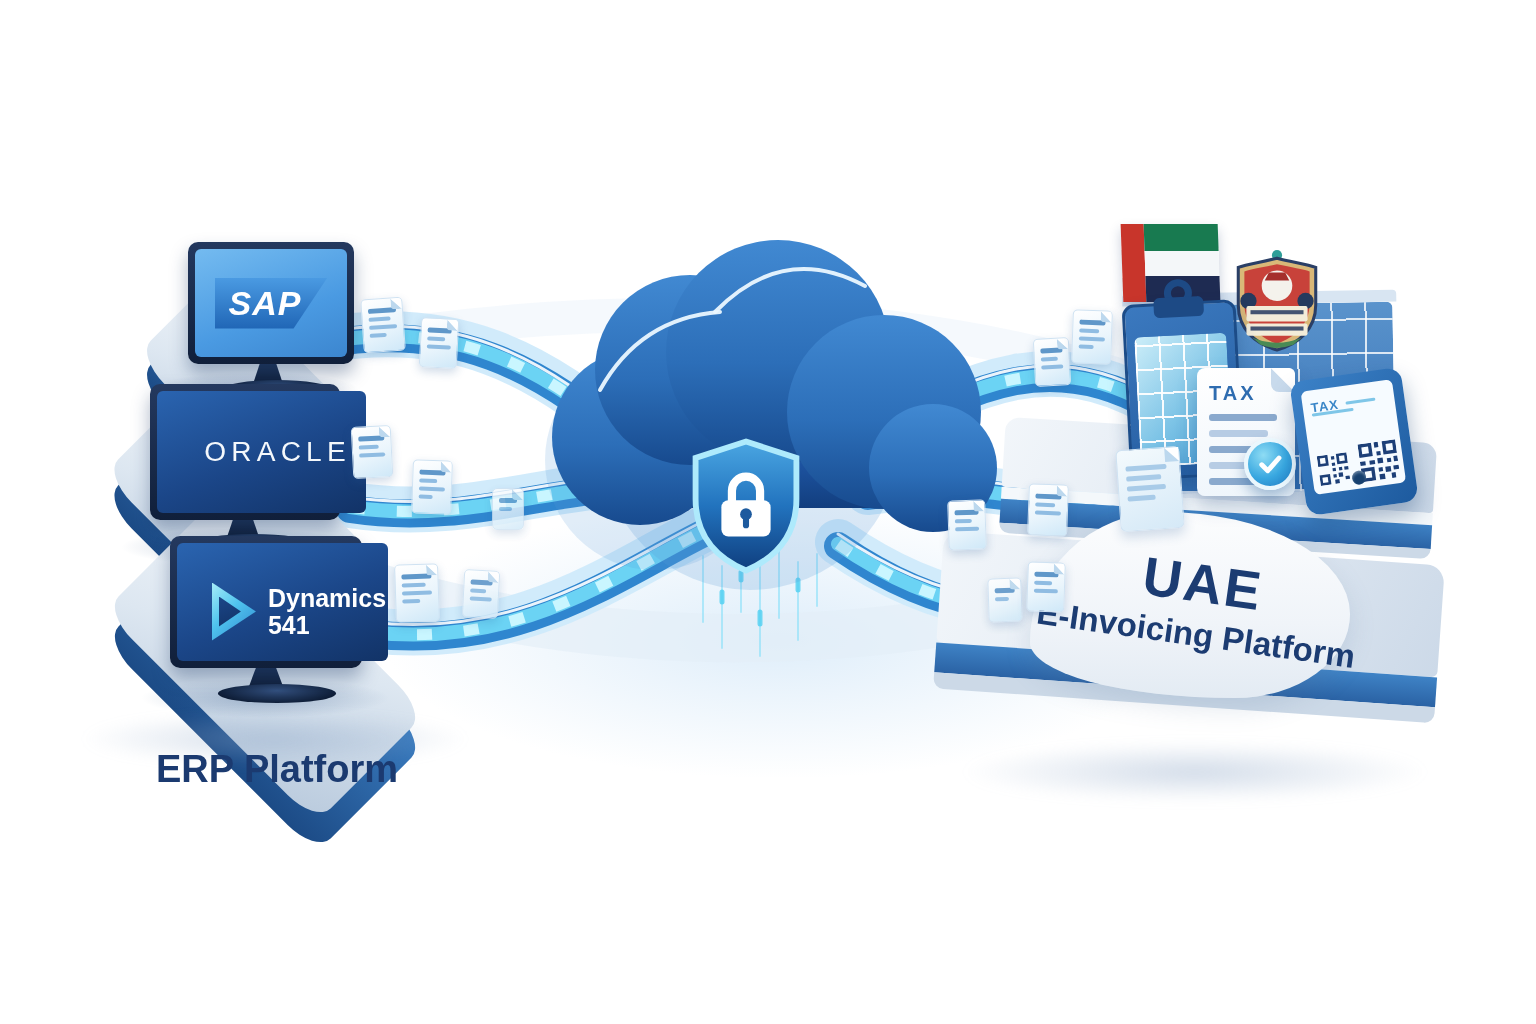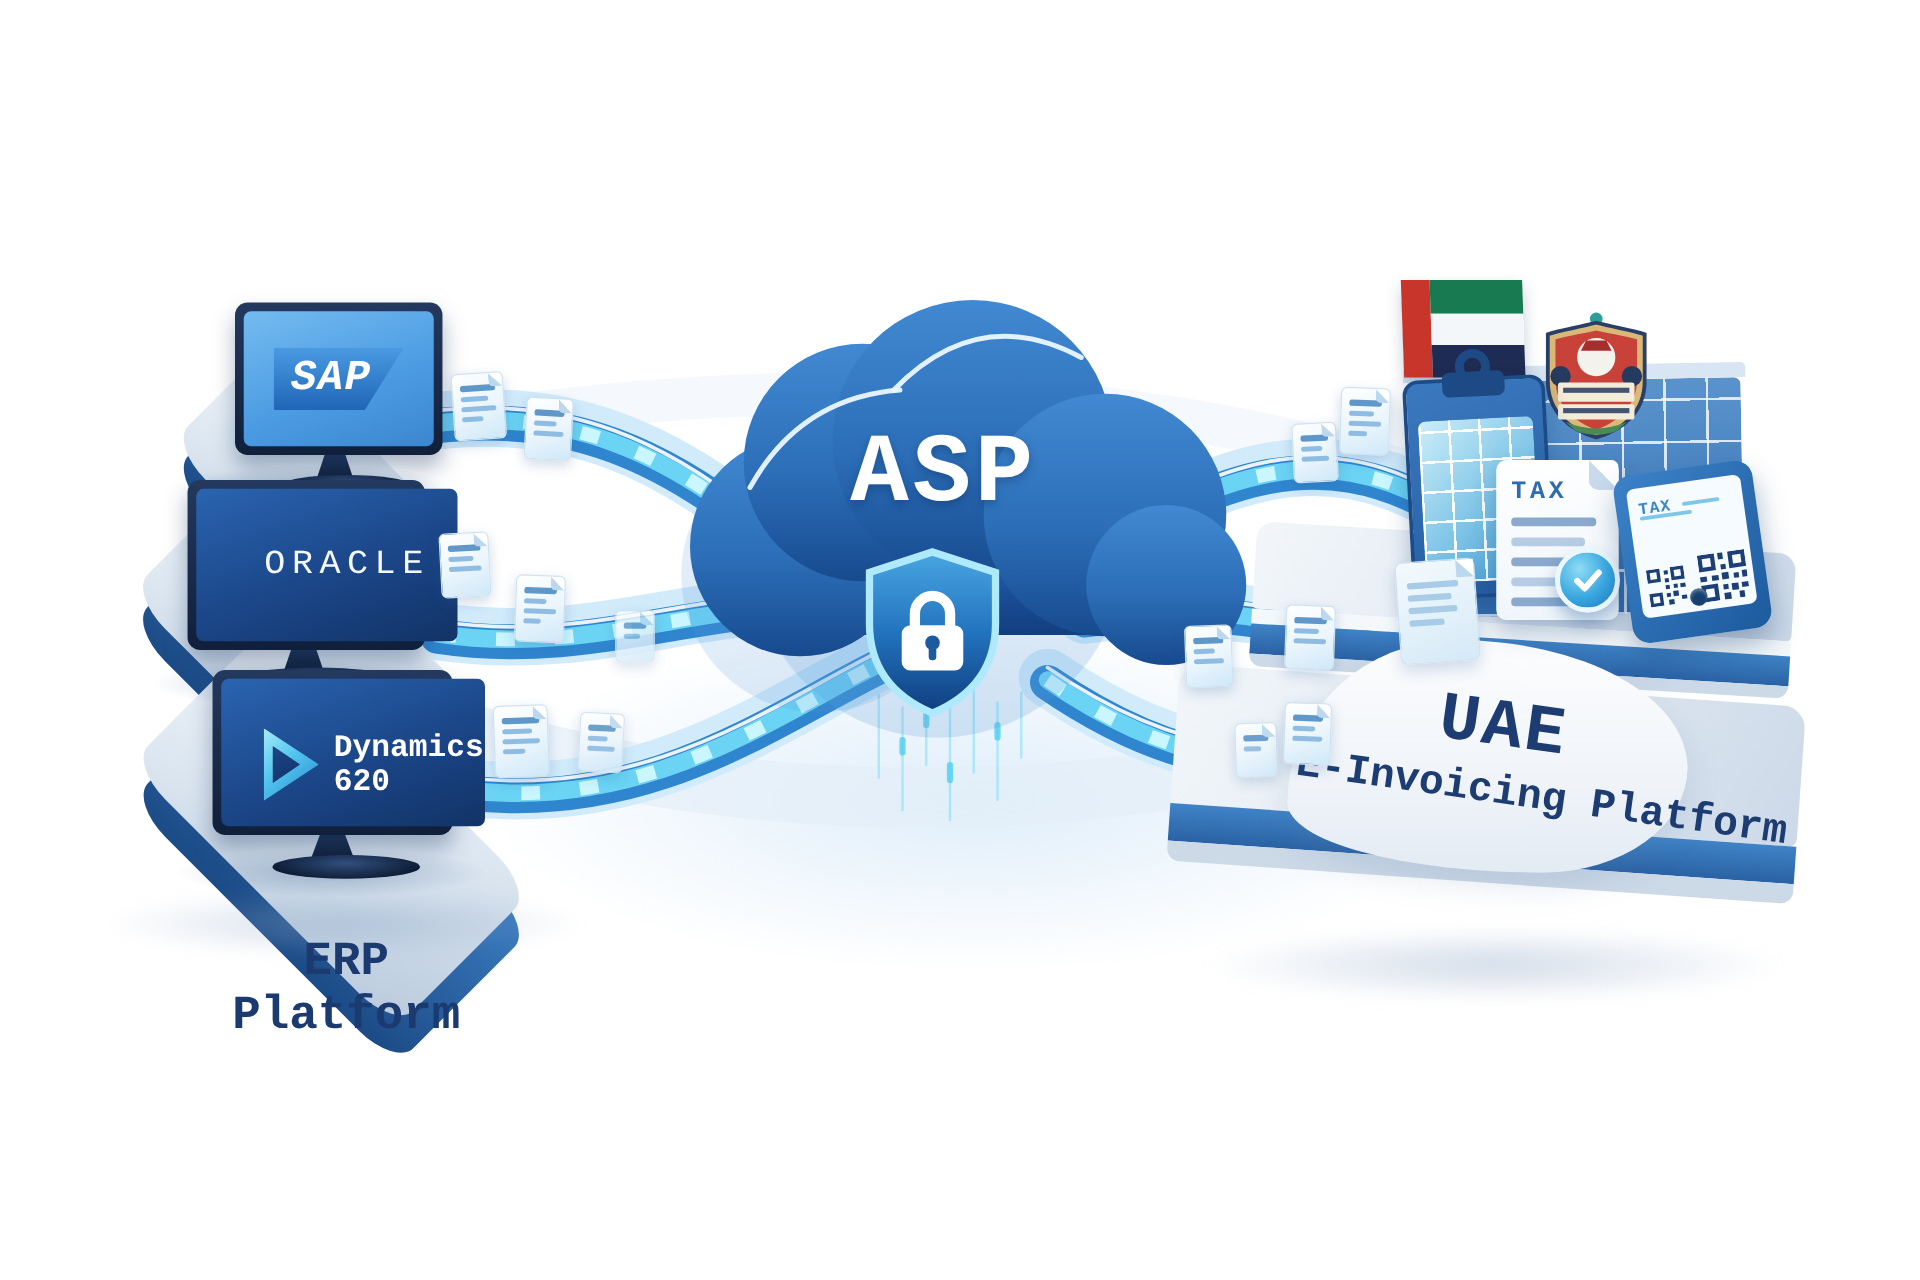--- a/index.html
+++ b/index.html
@@ -1,17 +1,17 @@
 <!DOCTYPE html>
 <html><head>
 <meta charset="utf-8">
 <style>
   html,body{margin:0;padding:0;background:#fff;}
   #stage{position:relative;width:1536px;height:1024px;background:#ffffff;overflow:hidden;
-         font-family:Liberation Mono, monospace;}
+         font-family:Liberation Sans, sans-serif;}
   .abs{position:absolute;}
   
   .pt,.pe{position:absolute;border-radius:40px;}
   .pt{background:linear-gradient(135deg,#f2f6fa 0%,#dde7f1 45%,#b9cadd 100%);}
   .pe{background:linear-gradient(180deg,#3a7cc0 0%,#2citiz 0%,#1c4b86 100%);
       background:linear-gradient(180deg,#3a7cc0 0%,#1c4b86 100%);}
   
   .monitor{position:absolute;background:linear-gradient(180deg,#24395f,#101f3a);
            border-radius:10px;padding:7px;box-shadow:0 10px 18px rgba(20,50,95,.35);}
   .screen{width:100%;height:100%;border-radius:6px;display:flex;align-items:center;justify-content:center;}
@@ -217,41 +217,40 @@
 
   <div class="mshadow" style="left:140px;top:678px;width:250px;height:40px;"></div>
   <div class="stand" style="left:248px;top:662px;width:36px;height:27px;"></div>
   <div class="mbase" style="left:218px;top:684px;width:118px;height:19px;"></div>
   <div class="monitor" style="left:170px;top:536px;width:178px;height:118px;">
     <div class="screen scr-navy">
       <div class="dyn-wrap">
         <div class="dyn-tri"></div>
         <div class="dyn-txt">
           <div>Dynamics</div>
-          <div>620</div>
+          <div>541</div>
         </div>
       </div>
     </div>
   </div>
 
   <div class="abs erp-label" style="left:147px;top:748px;width:260px;">ERP Platform</div>
 
   <div class="cl-echo" style="left:600px;top:290px;width:300px;height:300px;opacity:.22;"></div>
   <div class="cl-echo" style="left:545px;top:350px;width:220px;height:220px;opacity:.18;"></div>
   <div class="cl-base" style="left:565px;top:398px;width:382px;height:110px;"></div>
   <div class="cl" style="left:552px;top:349px;width:176px;height:176px;"></div>
   <div class="cl" style="left:595px;top:275px;width:190px;height:190px;"></div>
   <div class="cl" style="left:666px;top:240px;width:224px;height:224px;"></div>
   <div class="cl" style="left:787px;top:315px;width:194px;height:194px;"></div>
   <div class="cl" style="left:869px;top:404px;width:128px;height:128px;"></div>
   <svg class="abs" style="left:555px;top:240px;" width="420" height="260" viewBox="0 0 420 260" fill="none">
     <path d="M 45 150 Q 85 78 165 72" stroke="#eaf7ff" stroke-width="4" opacity=".95" stroke-linecap="round"></path>
     <path d="M 160 72 Q 228 2 310 46" stroke="#eaf7ff" stroke-width="4" opacity=".95" stroke-linecap="round"></path>
   </svg>
-  <div class="abs asp" style="left:655px;top:336px;width:200px;text-align:center;">ASP</div>
 
   <svg class="abs" style="left:687px;top:438px;" width="118" height="136" viewBox="0 0 100 116">
     <defs>
       <linearGradient id="sg" x1="0" y1="0" x2="0" y2="1">
         <stop offset="0" stop-color="#4aa6e2"></stop>
           <stop offset=".5" stop-color="#2273be"></stop>
           <stop offset="1" stop-color="#0f3e7e"></stop>
       </linearGradient>
     </defs>
     <path d="M50 3 L93 17 V52 C93 83 76 102 50 113 C24 102 7 83 7 52 V17 Z" fill="url(#sg)" stroke="#aeeafc" stroke-width="5"></path>

